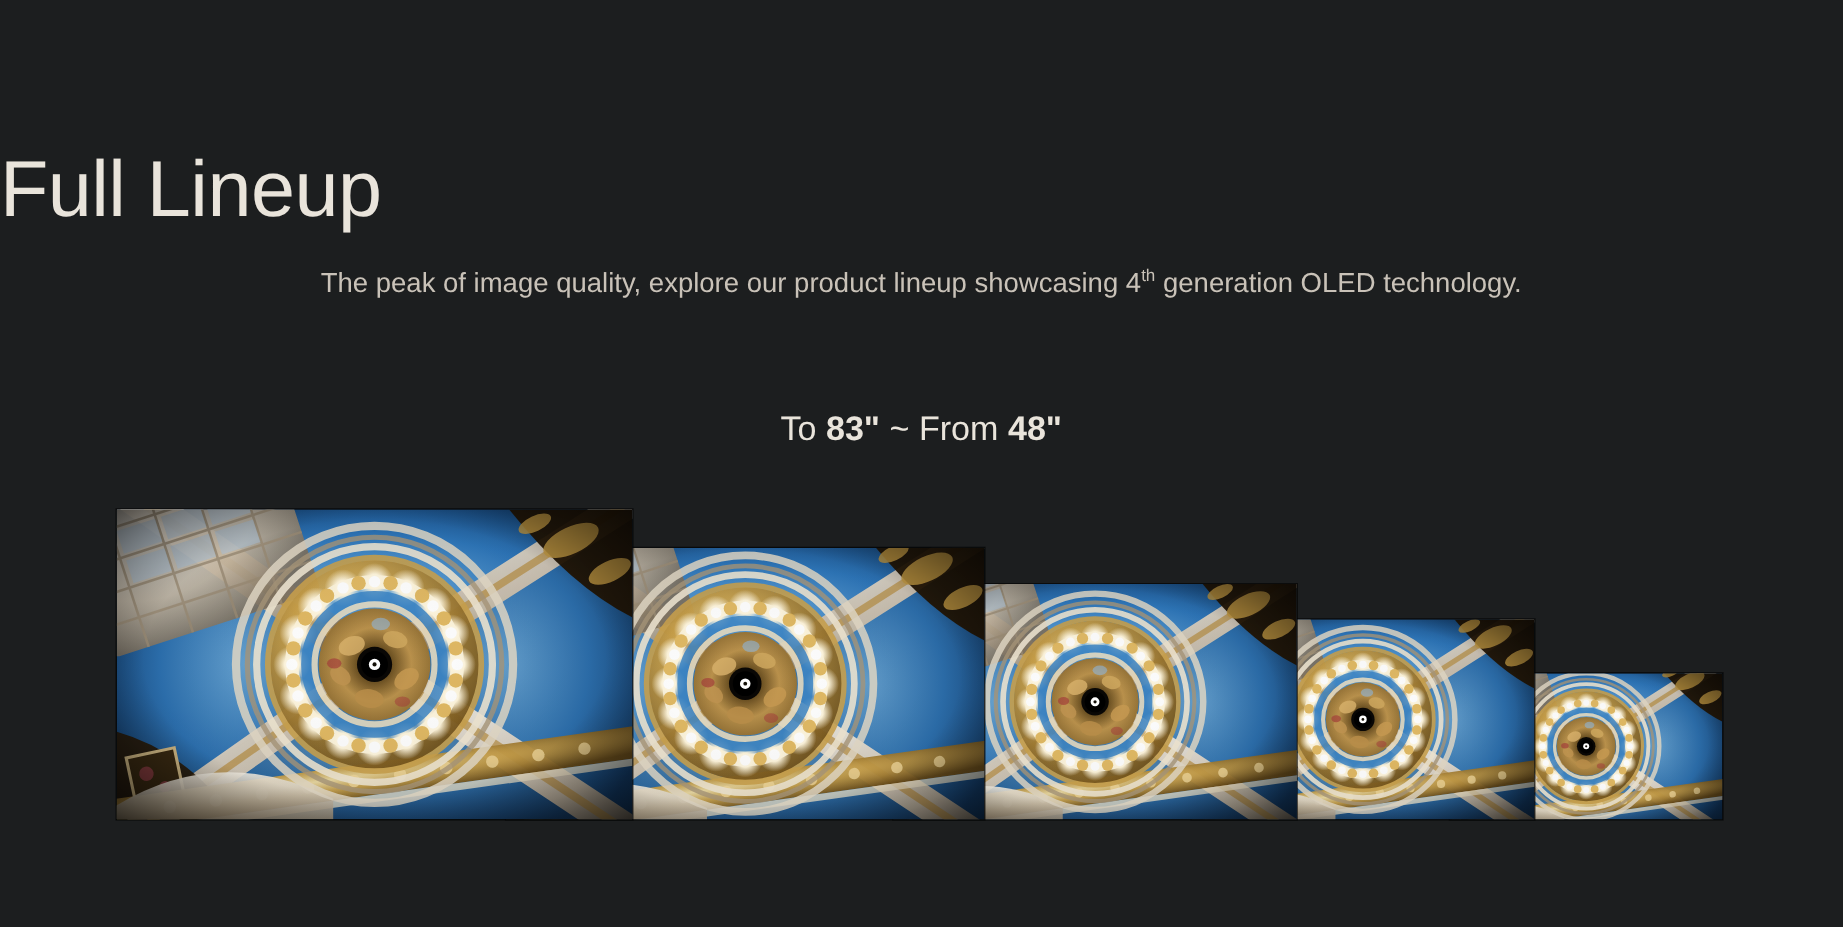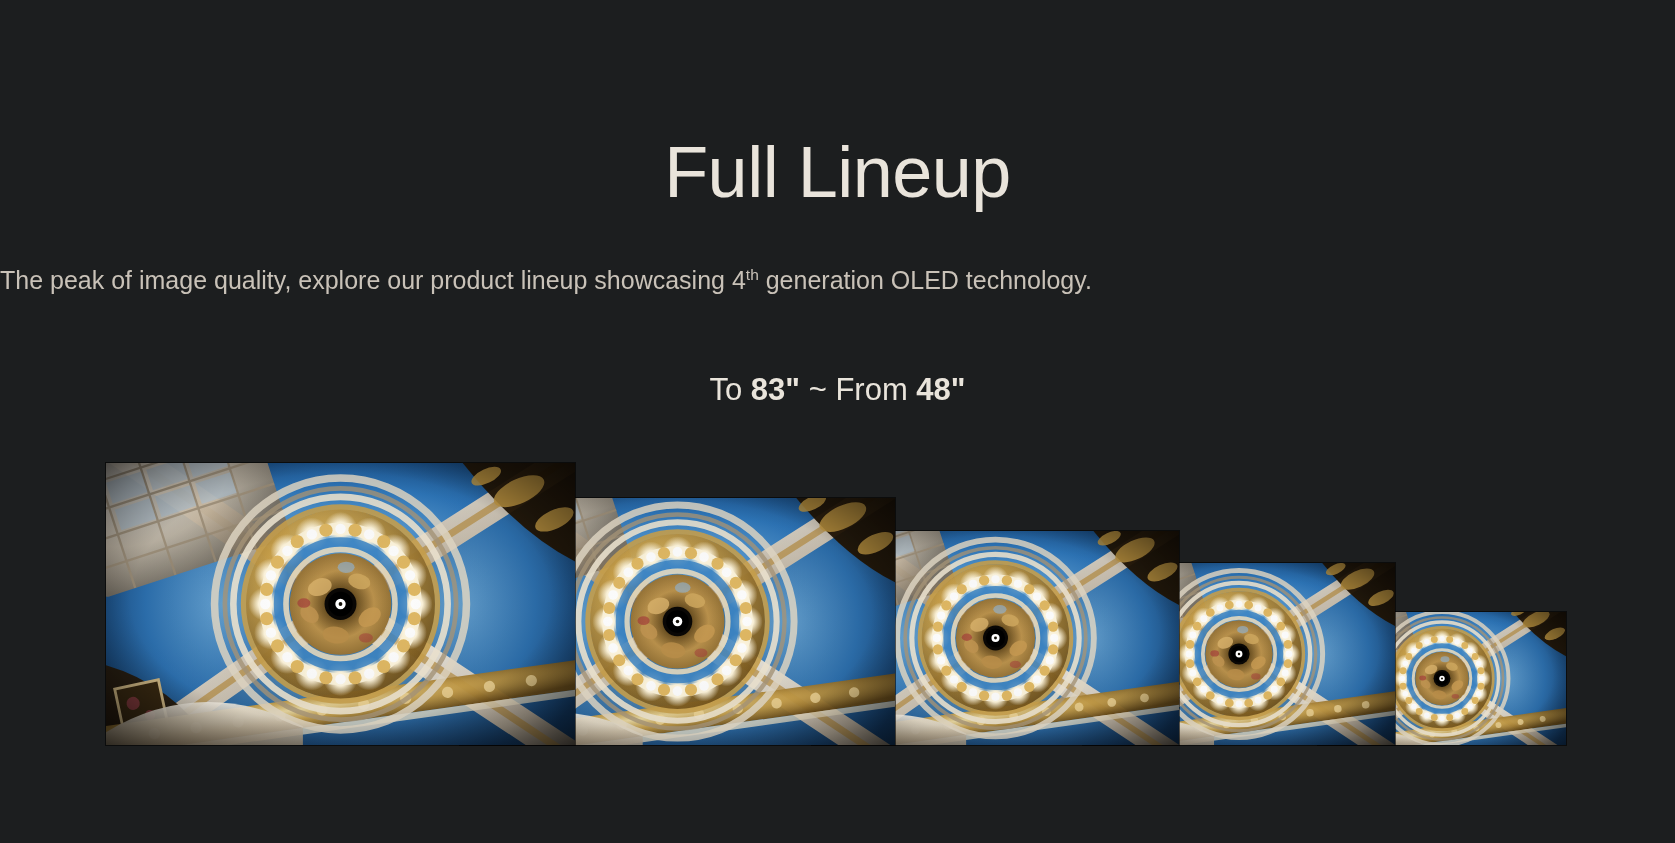--- a/index.html
+++ b/index.html
@@ -23,34 +23,33 @@
     height: 843px;
     background: #1c1e1f;
   }
 
   
   .headline {
     position: absolute;
     top: 136px;
     left: 0;
     width: 1675px;
-    text-align: center;
     font-size: 72px;
     line-height: 1.0;
     font-weight: 400;
     letter-spacing: -0.5px;
     color: #e9e4db;
   }
 
   .subhead {
     position: absolute;
-    top: 265px;
+    top: 242px;
     left: 0;
     width: 1675px;
-    text-align: left;
+    text-align: center;
     font-size: 25px;
     line-height: 1.2;
     font-weight: 400;
     color: #c9c2b8;
   }
   .subhead sup {
     font-size: 0.62em;
     vertical-align: super;
     line-height: 0;
   }

